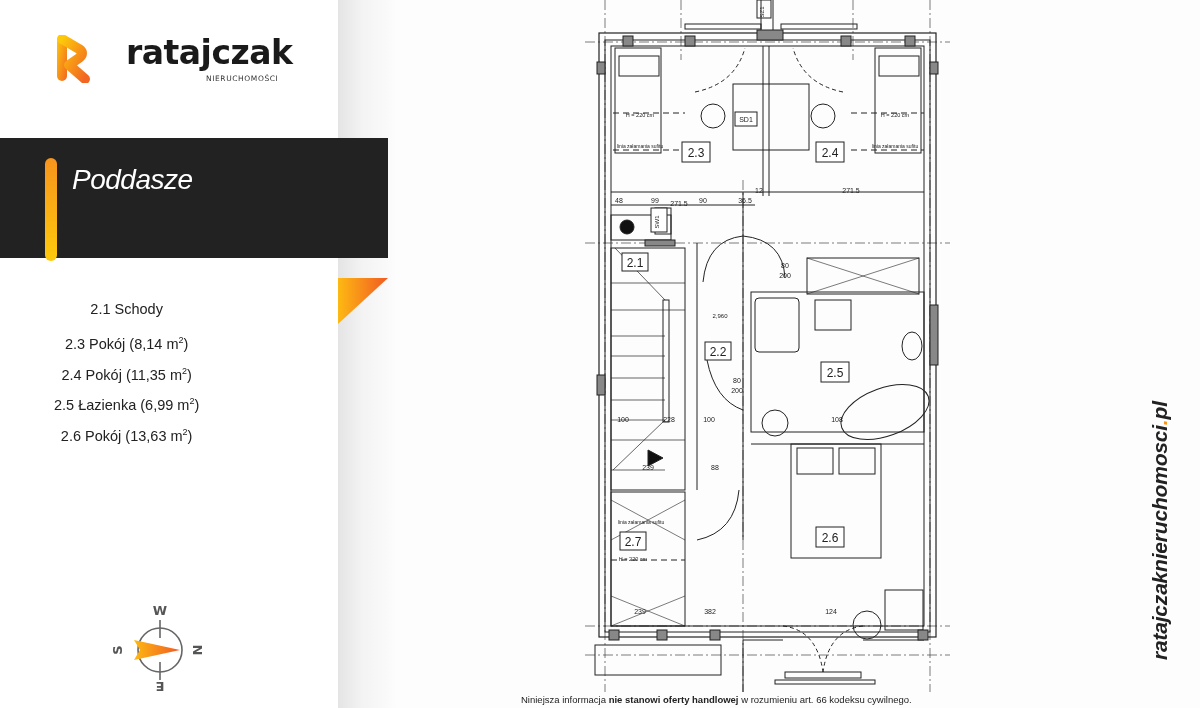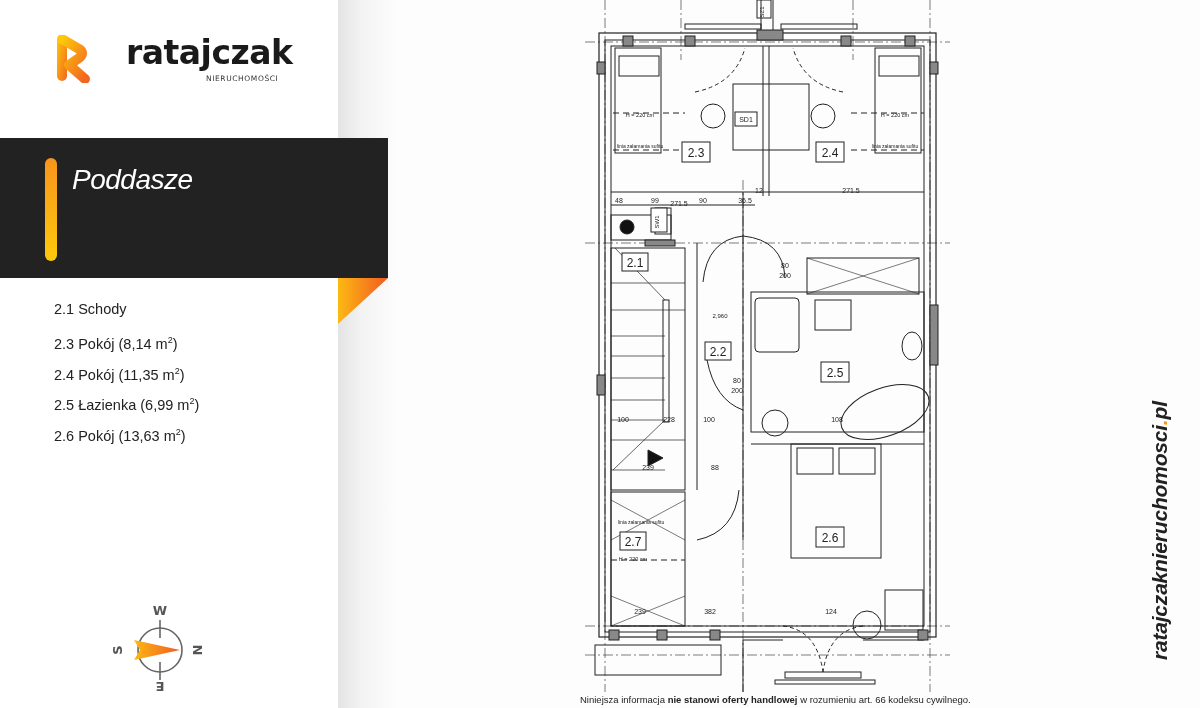--- a/index.html
+++ b/index.html
@@ -6,37 +6,37 @@
   body{width:1200px;height:708px;position:relative;overflow:hidden;background:#fff;font-family:"DejaVu Sans",sans-serif;}
   .left-panel{position:absolute;left:0;top:0;width:340px;height:708px;background:#fff;}
   .shade{position:absolute;left:338px;top:0;width:60px;height:708px;background:linear-gradient(90deg,#e4e4e4 0%,#f3f3f3 40%,#fdfdfd 100%);}
   .right-area{position:absolute;left:398px;top:0;width:802px;height:708px;background:#fdfdfd;}
 
   .logo{position:absolute;left:55px;top:35px;height:50px;width:230px;}
   .logo-mark{position:absolute;left:0;top:0;width:40px;height:48px;}
   .logo-word{position:absolute;left:42px;top:-2px;font-family:"DejaVu Sans",sans-serif;font-weight:bold;font-size:33px;letter-spacing:-0.5px;color:#1a1a1a;margin-left:29px;}
   .logo-sub{position:absolute;left:135px;top:39px;font-size:7.5px;letter-spacing:0.6px;color:#333;padding-left:16px;}
 
-  .title-box{position:absolute;left:0;top:138px;width:388px;height:140px;background:#222;}
+  .title-box{position:absolute;left:0;top:138px;width:388px;height:120px;background:#222;}
   .accent-bar{position:absolute;left:45px;top:20px;width:12px;height:103px;border-radius:6px;background:linear-gradient(180deg,#f7941d,#fdc90b);}
   .floor-name{position:absolute;left:72px;top:26px;font-family:"Liberation Sans",sans-serif;font-style:italic;font-size:28px;font-weight:300;color:#fff;letter-spacing:-0.5px;}
   .floor-area{position:absolute;left:70px;top:68px;font-family:"Liberation Sans",sans-serif;font-style:italic;font-weight:bold;font-size:40px;color:#fff;letter-spacing:-1.5px;}
   .floor-area sup{font-size:22px;position:relative;top:-4px;}
   .fold-svg{position:absolute;left:338px;top:278px;width:50px;height:46px;}
 
-  .rooms{position:absolute;left:54px;top:298px;margin:0;padding:0;list-style:none;}
+  .rooms{position:absolute;left:54px;top:298px;margin:0;padding:0;list-style:none;text-align:center;}
   .rooms li{font-family:"Liberation Sans",sans-serif;font-size:14.5px;color:#222;height:30.8px;line-height:22px;white-space:nowrap;}
   .rooms li sup{font-size:9px;}
 
   .compass{position:absolute;left:108px;top:598px;width:110px;height:100px;}
 
   .website{position:absolute;left:1148px;top:660px;transform-origin:0 0;transform:rotate(-90deg);font-family:"Liberation Sans",sans-serif;font-style:italic;font-weight:bold;font-size:21px;color:#222;white-space:nowrap;letter-spacing:-0.2px;}
   .website .dot{color:#f7941d;}
 
-  .disclaimer{position:absolute;left:580px;top:694px;font-family:"Liberation Sans",sans-serif;font-size:9.5px;color:#222;white-space:nowrap;}
+  .disclaimer{position:absolute;left:521px;top:694px;font-family:"Liberation Sans",sans-serif;font-size:9.5px;color:#222;white-space:nowrap;}
   .disclaimer b{font-weight:bold;}
 
   .plan{position:absolute;left:585px;top:0;width:365px;height:692px;}
   .plan text{font-family:"Liberation Sans",sans-serif;}
 </style>
 </head>
 <body>
 
 <div class="left-panel"></div>
 <div class="shade"></div>

